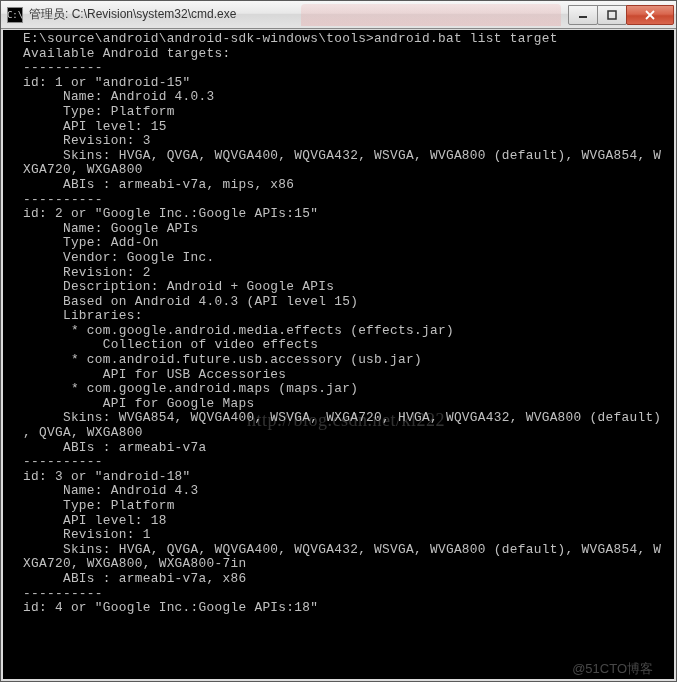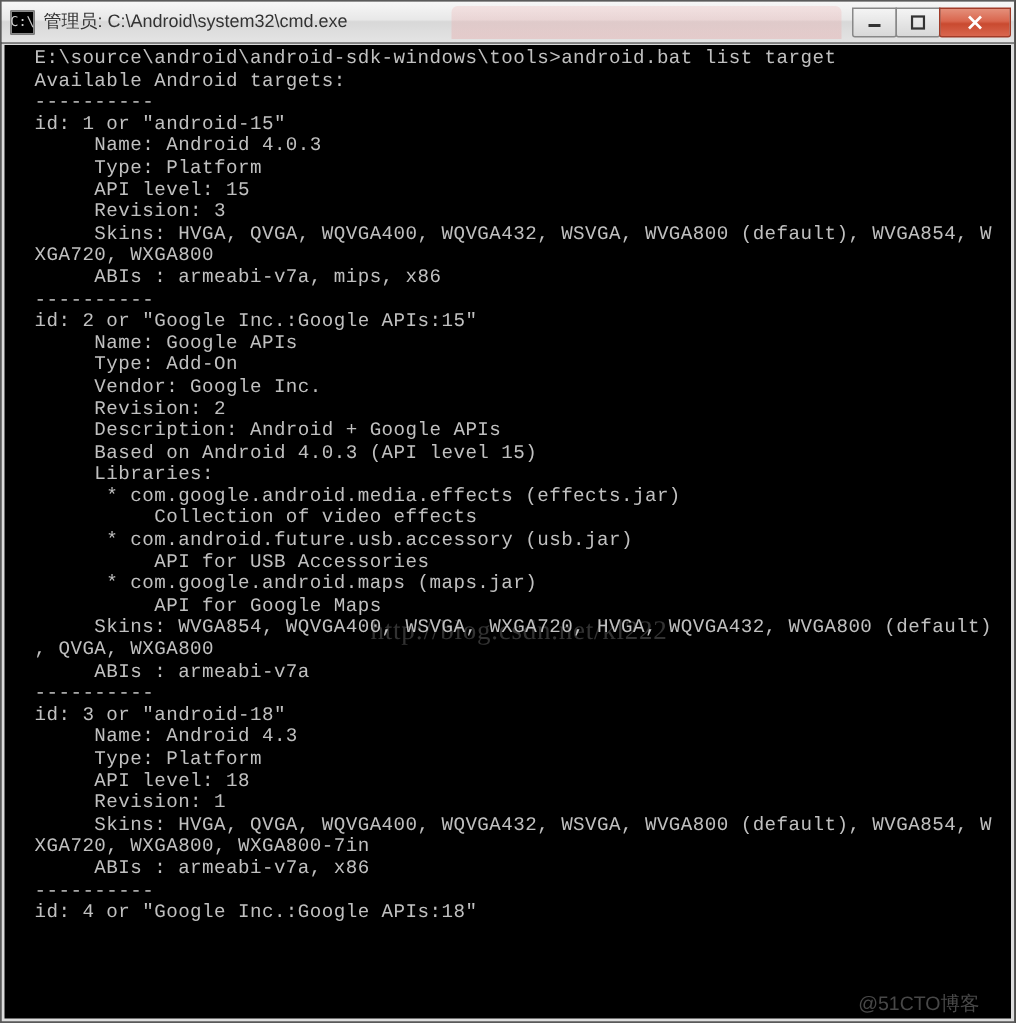--- a/index.html
+++ b/index.html
@@ -125,21 +125,21 @@
       pointer-events: none;
     }
   </style>
 </head>
 <body>
 
 <div class="window">
   <div class="titlebar">
     <div class="titlebar-bgtab"></div>
     <div class="app-icon">C:\</div>
-    <div class="title-text">管理员: C:\Android\system32\cmd.exe</div>
+    <div class="title-text">管理员: C:\Revision\system32\cmd.exe</div>
     <div class="win-controls">
       <div class="win-btn">
         <svg width="10" height="10" viewBox="0 0 10 10">
             <line x1="1" y1="7" x2="9" y2="7" stroke="#333" stroke-width="2"></line>
           </svg>
       </div>
       <div class="win-btn">
         <svg width="10" height="10" viewBox="0 0 10 10">
             <rect x="1" y="1" width="8" height="8" fill="none" stroke="#333" stroke-width="1.5"></rect>
           </svg>

